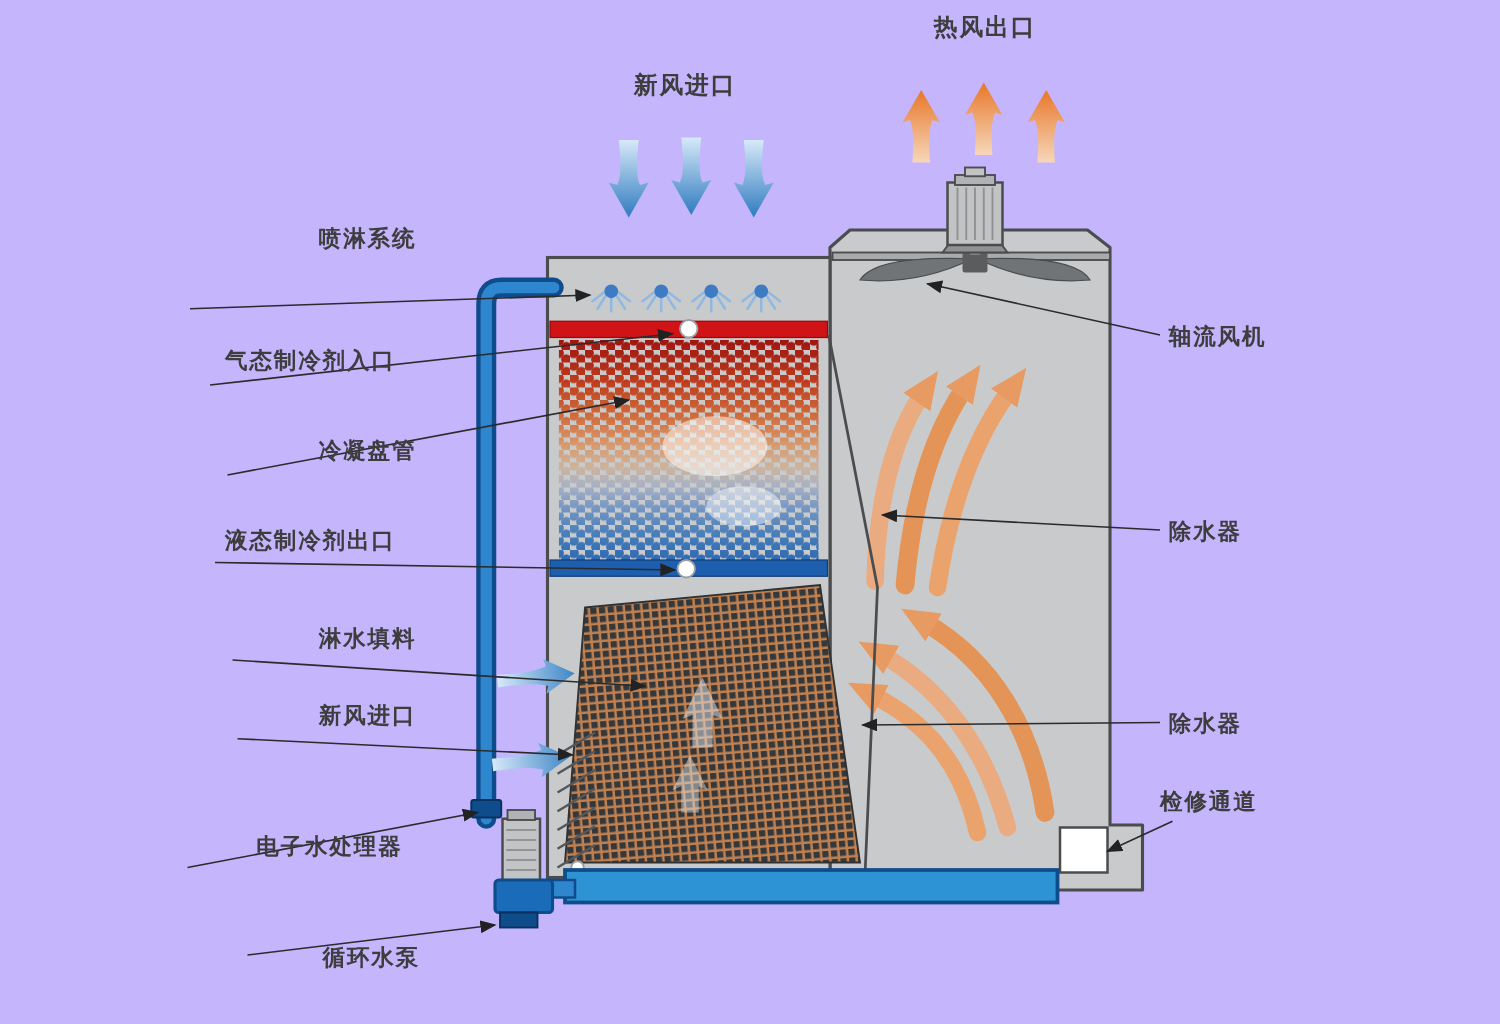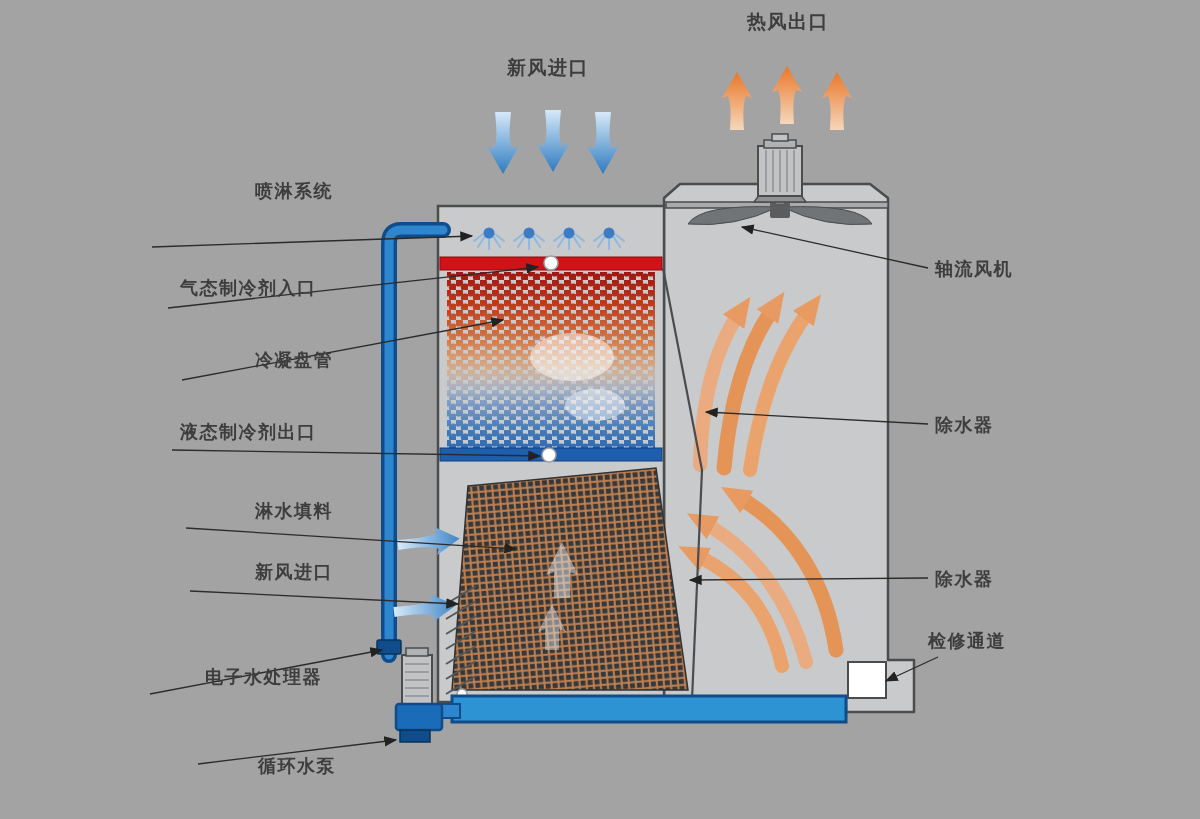--- a/index.html
+++ b/index.html
@@ -1,16 +1,16 @@
 <!DOCTYPE html>
 <html><head>
 <meta charset="utf-8">
 <style>
   html,body{margin:0;padding:0;background:#ffffff;}
-  .stage{position:relative;width:1200px;height:819px;background:#a3a3a3;overflow:hidden;
+  .stage{position:relative;width:1200px;height:819px;background:#c4b5fd;overflow:hidden;
          font-family:"DejaVu Sans","Liberation Sans",sans-serif;}
   svg{display:block;}
   text.lbl{font-family:"DejaVu Sans","Liberation Sans",sans-serif;font-size:18px;font-weight:600;
            fill:#3d3d3d;letter-spacing:1.5px;}
   text.lbl-top{font-size:19px;}
 </style>
 </head>
 <body>
 
 <div class="stage">

